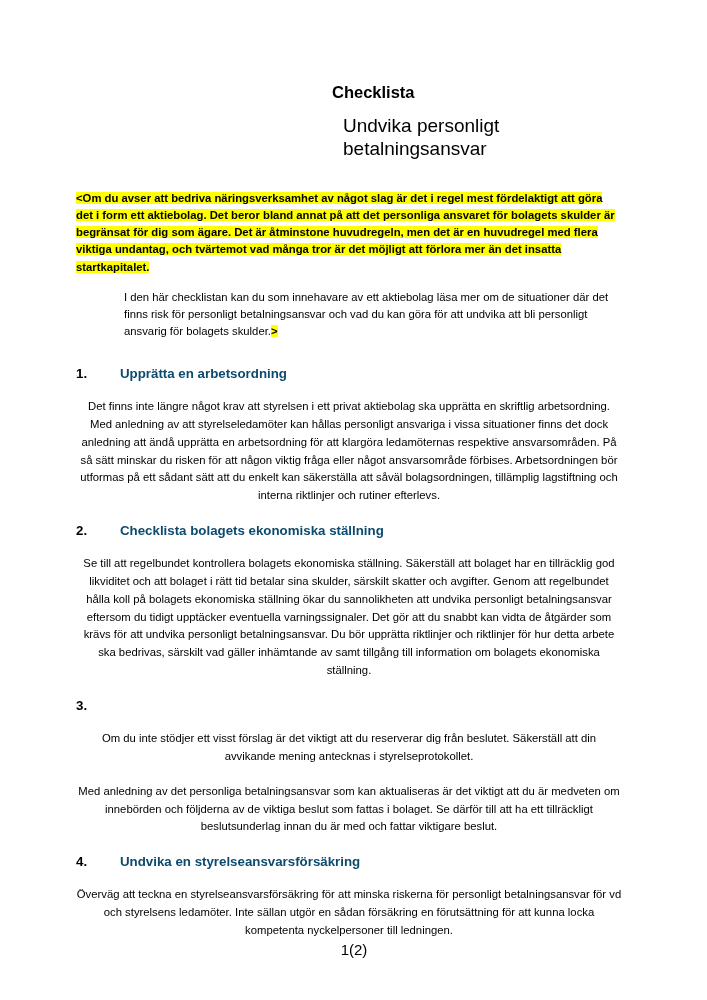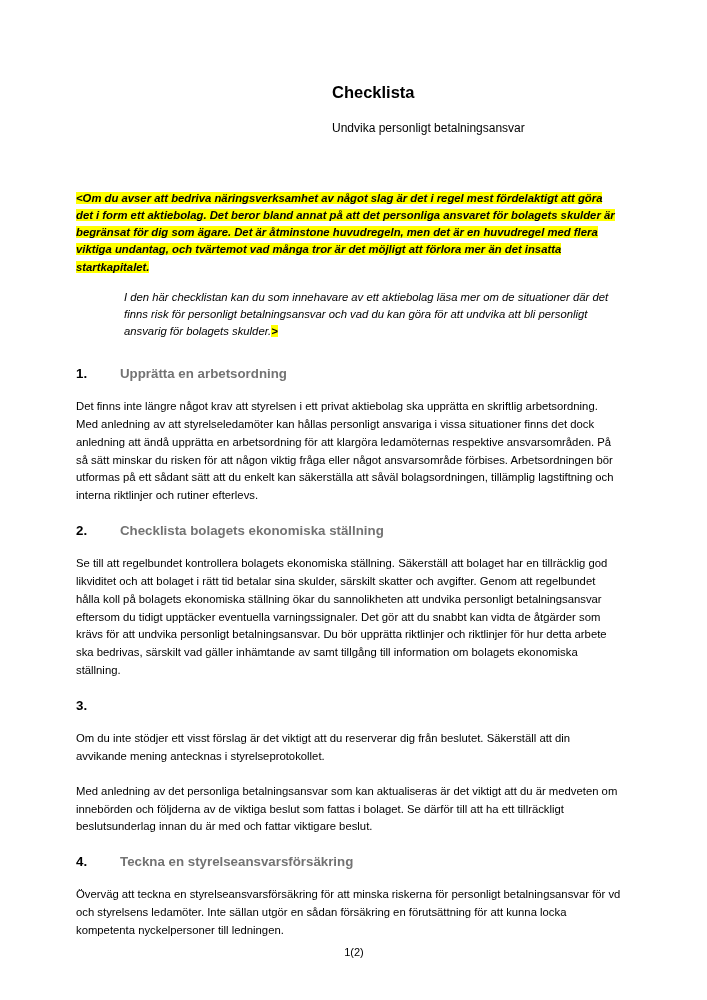--- a/index.html
+++ b/index.html
@@ -31,40 +31,39 @@
     position: absolute;
     right: 0;
     top: 82px;
     text-align: left;
     width: 300px;
   }
   .doc-title {
     font-size: 16.5px;
     font-weight: bold;
     color: #000;
-    margin: 0 0 18px 0;
+    margin: 0 0 2px 0;
     line-height: 1.25;
   }
   .doc-subtitle {
-    font-size: 12px;
+    font-size: 19px;
     font-weight: normal;
     color: #000;
-    margin: 0;
+    margin: 11px;
     line-height: 1.25;
   }
   
   .intro {
     position: absolute;
     left: 0;
     top: 190px;
     width: 546px;
   }
   .intro p {
     font-size: 11.3px;
-    font-style: italic;
     font-weight: bold;
     line-height: 1.52;
     color: #000;
     margin: 0 0 13px 0;
     text-align: left;
   }
   .intro p.last {
     font-weight: normal;
     margin-bottom: 0;
     margin-left: 48px;
@@ -94,40 +93,40 @@
   .sec-num {
     font-size: 13.3px;
     font-weight: bold;
     width: 44px;
     flex: 0 0 44px;
     color: #000;
   }
   .sec-title {
     font-size: 13.3px;
     font-weight: bold;
-    color: #737373;
+    color: #0c4a6e;
   }
   .sec-body p {
     font-size: 11.3px;
     line-height: 1.58;
     color: #000;
     margin: 17px 0 11px 0;
-    text-align: left;
+    text-align: center;
   }
   .sec-body p:last-child {
     margin-bottom: 0;
   }
   
   .footer {
     position: absolute;
     left: 0;
     right: 0;
     bottom: 42px;
     text-align: center;
-    font-size: 11px;
+    font-size: 15px;
     color: #000;
   }
   .page-shadow {
     position: absolute;
     inset: 0;
     pointer-events: none;
     box-shadow: 0 0 0 1px rgba(0,0,0,0.06);
   }
 </style>
 </head>
@@ -174,21 +173,21 @@
         </div>
         <div class="sec-body">
           <p>Om du inte stödjer ett visst förslag är det viktigt att du reserverar dig från beslutet. Säkerställ att din avvikande mening antecknas i styrelseprotokollet.</p>
           <p>Med anledning av det personliga betalningsansvar som kan aktualiseras är det viktigt att du är medveten om innebörden och följderna av de viktiga beslut som fattas i bolaget. Se därför till att ha ett tillräckligt beslutsunderlag innan du är med och fattar viktigare beslut.</p>
         </div>
       </div>
 
       <div class="section">
         <div class="sec-head">
           <span class="sec-num">4.</span>
-          <span class="sec-title">Teckna en styrelseansvarsförsäkring</span>
+          <span class="sec-title">Undvika en styrelseansvarsförsäkring</span>
         </div>
         <div class="sec-body">
           <p>Överväg att teckna en styrelseansvarsförsäkring för att minska riskerna för personligt betalningsansvar för vd och styrelsens ledamöter. Inte sällan utgör en sådan försäkring en förutsättning för att kunna locka kompetenta nyckelpersoner till ledningen.</p>
         </div>
       </div>
 
     </div>
 
     <div class="footer">1(2)</div>
   </div>

